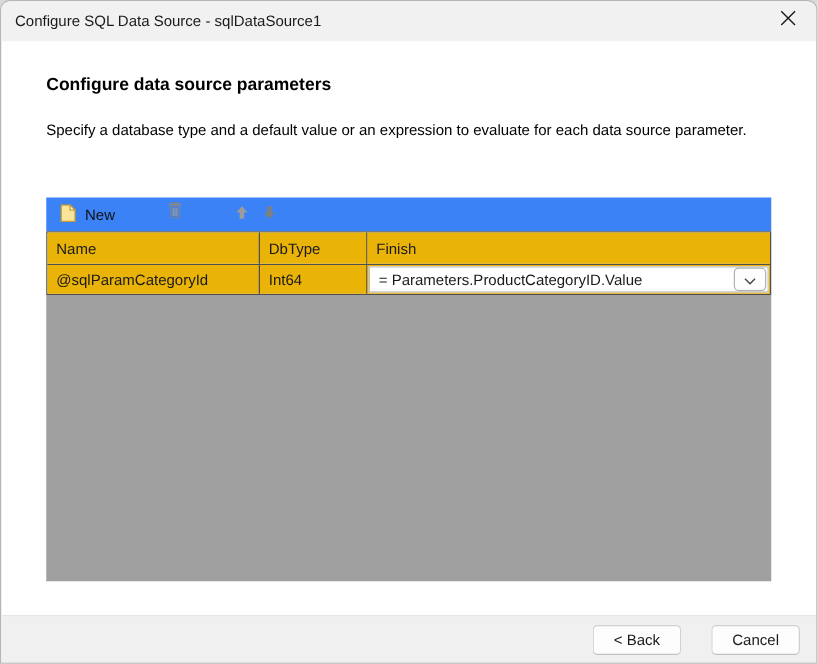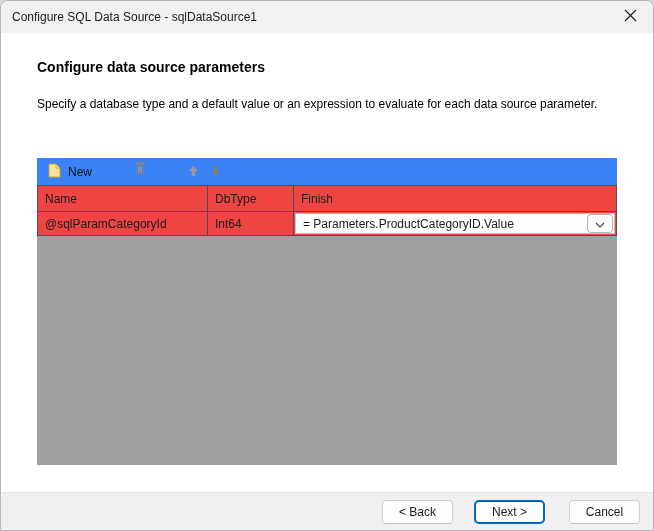--- a/index.html
+++ b/index.html
@@ -23,21 +23,21 @@
   .toolbar { height:27px; background:#3b82f6; display:flex; align-items:center; padding-left:8px; box-sizing:border-box; }
   .tb-btn { display:flex; align-items:center; gap:7px; font-size:12px; color:#111; height:22px; padding:0 3px; }
   .tb-new { margin-right:25px; }
   .tb-delete { margin-right:22px;flex-direction:column; }
   .tb-arrow { width:22px; height:22px; display:flex; align-items:center; justify-content:center; }
 
   .grid { border:1px solid #4f4f4f; background:#fff; }
   .grid-row { display:flex; }
   .grid-header { height:25px; border-bottom:1px solid #4f4f4f; }
   .grid-datarow { height:23px; }
-  .cell { box-sizing:border-box; display:flex; align-items:center; padding-left:7px; font-size:12px; background:#ef4444; overflow:hidden; white-space:nowrap; }
+  .cell { box-sizing:border-box; display:flex; align-items:center; padding-left:7px; font-size:12px; background:#eab308; overflow:hidden; white-space:nowrap; }
   .col-name  { width:170px; border-right:1px solid #4f4f4f; }
   .col-dbtype{ width:86px;  border-right:1px solid #4f4f4f; }
   .col-value { flex:1; position:relative; padding-left:0; }
   .combobox { position:absolute; inset:1px; border:1px solid #c2c2c2; background:#fff; display:flex; align-items:center; padding-left:7px; font-size:12px; box-sizing:border-box; }
   .combobox-value { white-space:nowrap; overflow:hidden; }
   .dd-btn { position:absolute; right:3px; top:2px; bottom:2px; width:26px; border:1px solid #b2b2b2; border-radius:4px; background:#fdfdfd; display:flex; align-items:center; justify-content:center; box-sizing:border-box; }
 
   .gray-fill { height:229px; background:#a0a0a0; }
 
   
@@ -130,17 +130,16 @@
           </div>
         </div>
       </div>
     </div>
 
     <div class="gray-fill"></div>
   </div>
 
   <div class="footer">
     <button class="btn">&lt; Back</button>
-    <button class="btn btn-default">Next &gt;</button>
     <button class="btn btn-cancel">Cancel</button>
   </div>
 
 </div>
 
 </body></html>

